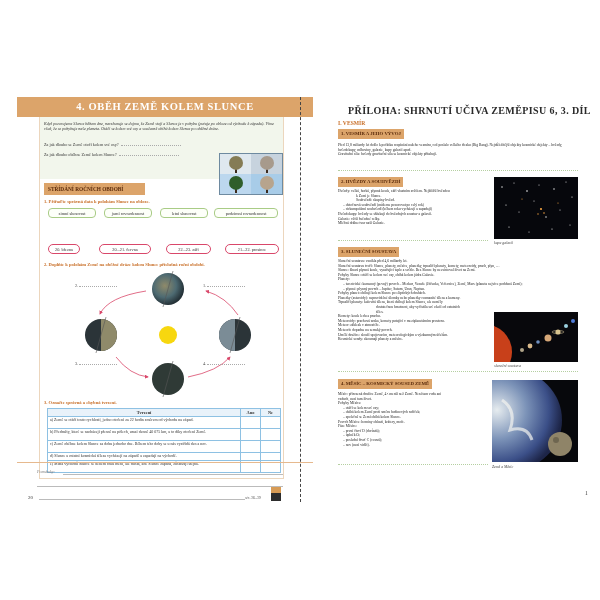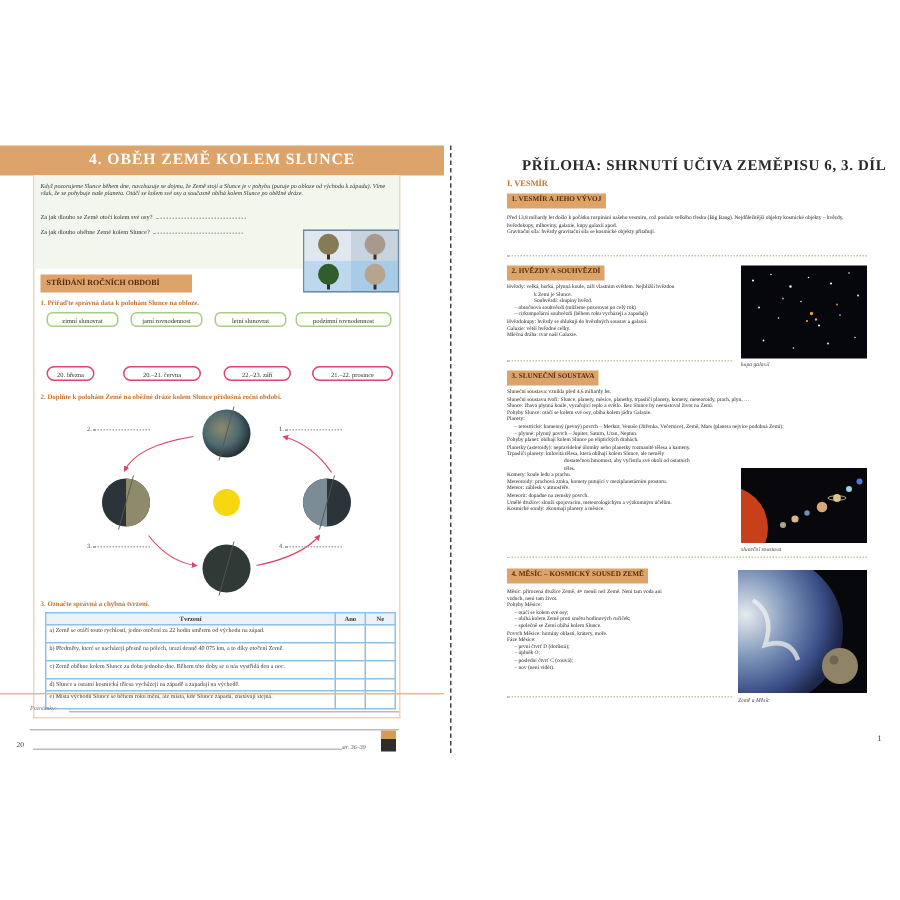--- a/index.html
+++ b/index.html
@@ -2,21 +2,21 @@
 <html><head>
 <meta charset="utf-8">
 <style>
   * { box-sizing: border-box; margin: 0; padding: 0; }
   html, body { width: 600px; height: 600px; background: #ffffff; overflow: hidden; }
   body { position: relative; font-family: "Liberation Serif", serif; color: #222; }
 
   .spread { position: absolute; left: 0; top: 0; width: 600px; height: 600px; }
 
   
-  .page-left { position: absolute; left: 0; top: 97px; width: 296px; height: 410px; text-decoration: underline; }
+  .page-left { position: absolute; left: 17px; top: 97px; width: 296px; height: 410px; text-decoration: underline; }
   .lesson-banner {
     position: absolute; left: 0; top: 0; width: 296px; height: 20px;
     background: #dca46a; color: #fff; text-align: center;
     font: bold 10.5px "Liberation Serif", serif; line-height: 20px; letter-spacing: 0.6px;
   }
   .lesson-box {
     position: absolute; left: 22px; top: 20px; width: 245px; height: 362px;
     border: 1px solid #ecd6bd; border-top: none; background: #fff;
   }
   .intro {

